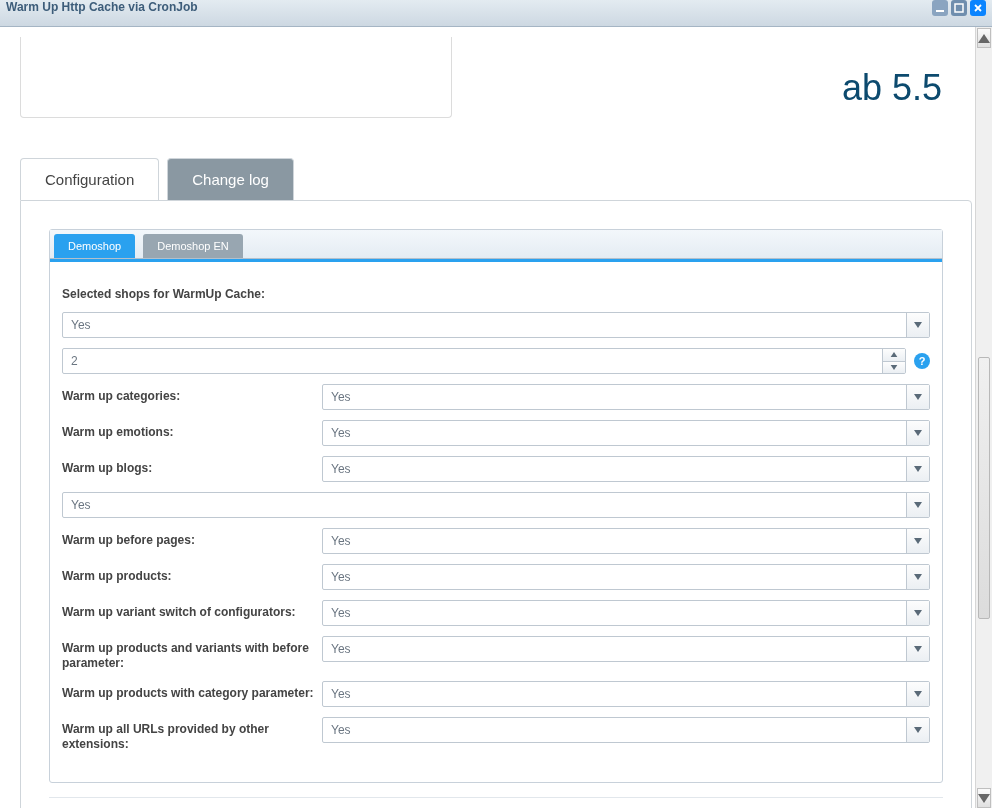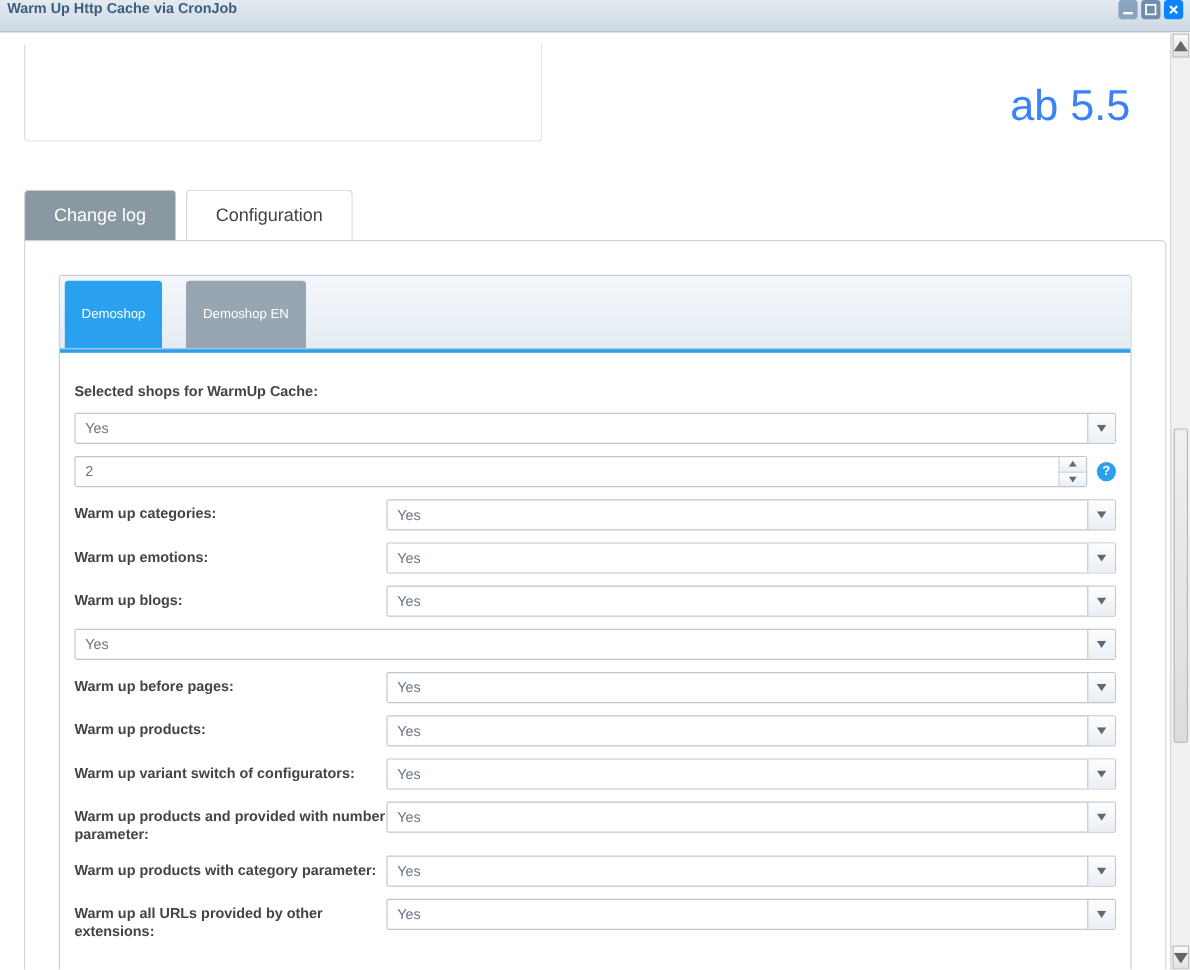--- a/index.html
+++ b/index.html
@@ -93,21 +93,21 @@
   .blank-pane {
     width: 430px;
     height: 80px;
     border: 1px solid #dcdcdc;
     border-top: none;
     border-radius: 0 0 4px 4px;
     background: #fff;
   }
   .version-badge {
     font-size: 36px;
-    color: #3b82f6;
+    color: #0c4a6e;
     font-weight: 500;
     padding-right: 30px;
     padding-top: 30px;
   }
 
   
   .main-tabs {
     display: flex;
     align-items: flex-end;
   }
@@ -140,26 +140,26 @@
     border-radius: 3px;
     background: #fff;
   }
   .inner-tabs {
     display:flex;
     background: linear-gradient(#f3f7fb, #e4ecf3);
     border-bottom: 1px solid #b3c0cc;
     padding: 4px 4px 0 4px;
   }
   .inner-tab {
-    padding: 22px 14px;
+    padding: 6px 14px;
     font-size: 11px;
     color: #fff;
     background: #98a6b1;
     border-radius: 3px 3px 0 0;
-    margin-right: 20px;
+    margin-right: 8px;
     cursor: pointer;
   }
   .inner-tab.active {
     background: #2aa1ef;
   }
   .inner-strip {
     height: 3px;
     background: #2aa1ef;
   }
 
@@ -276,22 +276,22 @@
 </div>
 
 <div class="window-body">
 
   <div class="top-area">
     <div class="blank-pane"></div>
     <div class="version-badge">ab 5.5</div>
   </div>
 
   <div class="main-tabs" id="main-tabs">
+      <div class="main-tab active">Configuration</div>
       <div class="main-tab">Change log</div>
-      <div class="main-tab active">Configuration</div>
     </div>
 
   <div class="main-panel">
 
     <div class="inner-panel">
       <div class="inner-tabs" id="inner-tabs">
           <div class="inner-tab active">Demoshop</div>
           <div class="inner-tab">Demoshop EN</div>
         </div>
       <div class="inner-strip"></div>
@@ -416,21 +416,21 @@
                 <div class="combo-text">Yes</div>
                 <div class="combo-btn">
                   <svg viewBox="0 0 8 6">
                     <polygon points="0,0 8,0 4,6" fill="#5a6a78"></polygon>
                   </svg>
                 </div>
               </div>
             </div>
           </div>
           <div class="form-row">
-            <div class="form-label">Warm up products and provided with number parameter:</div>
+            <div class="form-label">Warm up products and variants with before parameter:</div>
             <div class="field-wrap">
               <div class="combo">
                 <div class="combo-text">Yes</div>
                 <div class="combo-btn">
                   <svg viewBox="0 0 8 6">
                     <polygon points="0,0 8,0 4,6" fill="#5a6a78"></polygon>
                   </svg>
                 </div>
               </div>
             </div>

